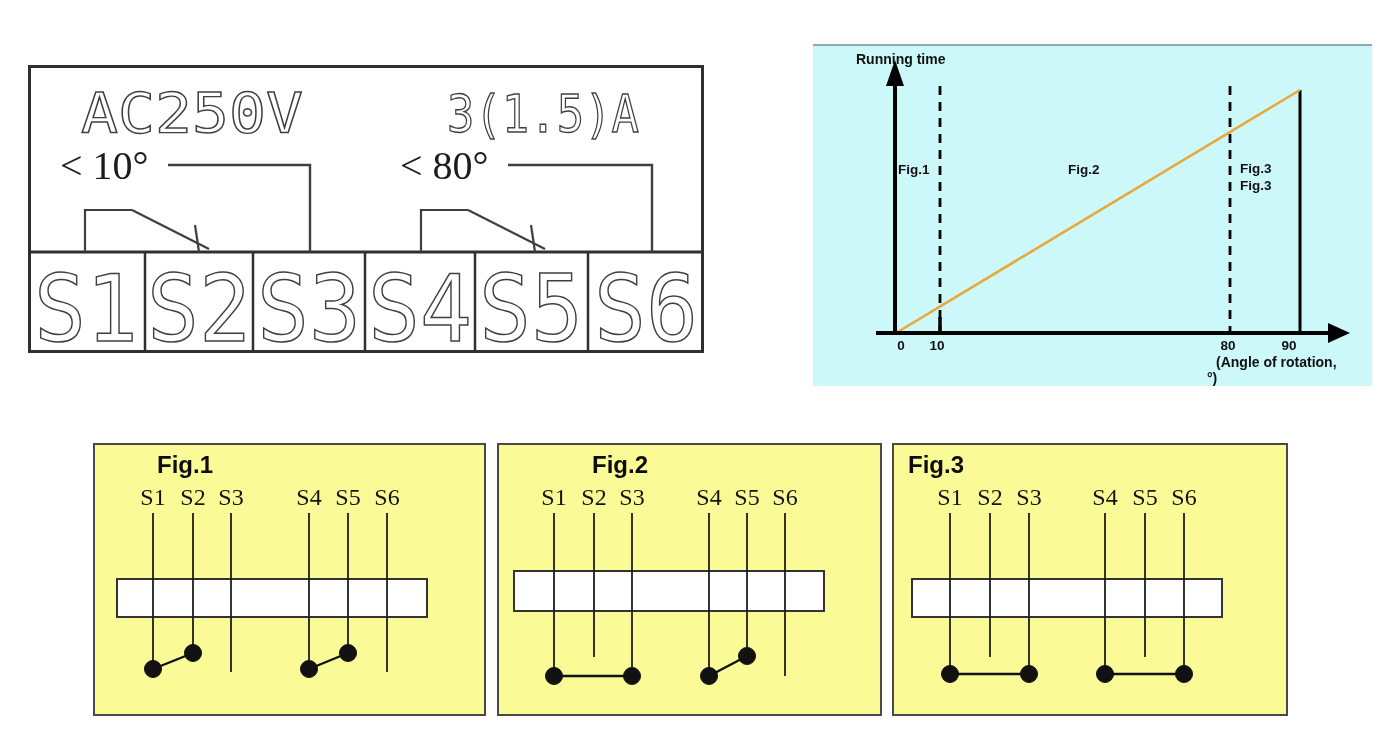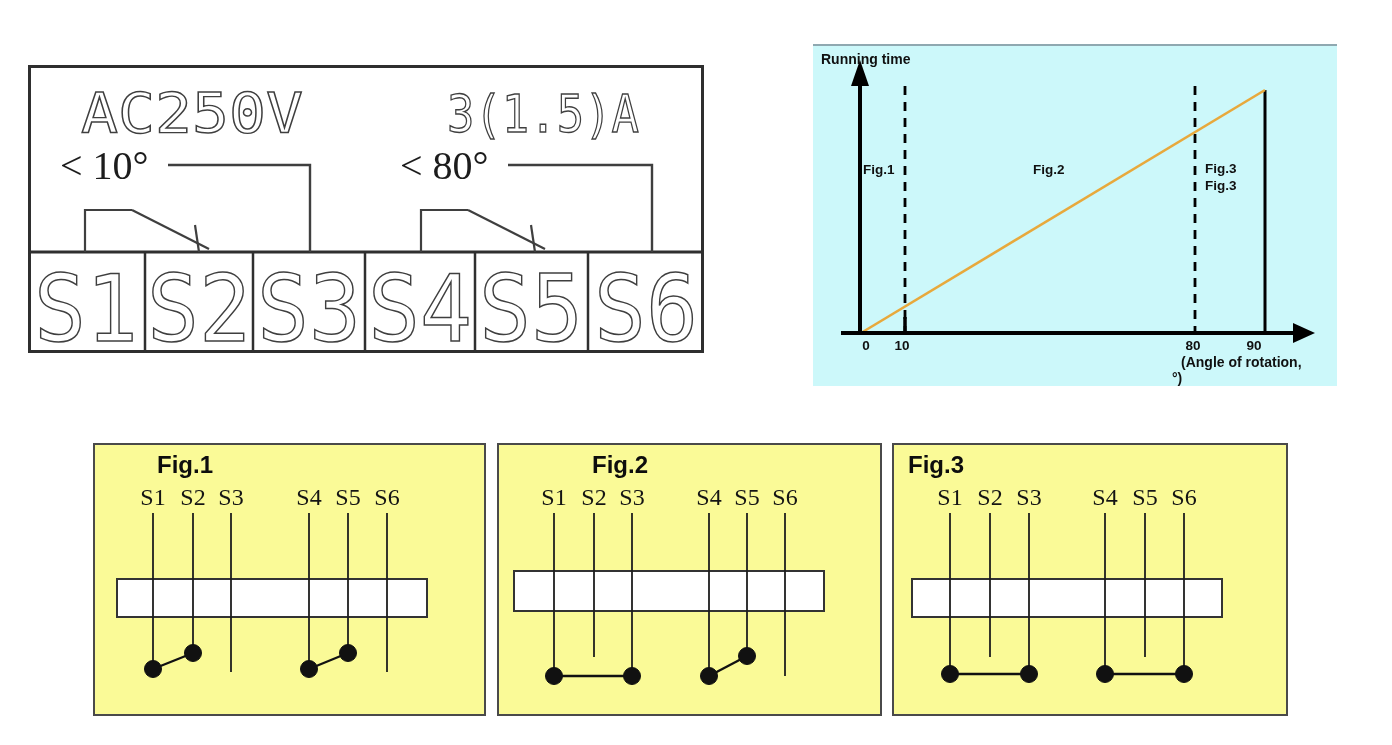--- a/index.html
+++ b/index.html
@@ -2,21 +2,21 @@
 <html><head>
 <meta charset="utf-8">
 <style>
   html,body{margin:0;padding:0;background:#ffffff;}
   .stage{position:relative;width:1392px;height:745px;background:#ffffff;overflow:hidden;
          font-family:"Liberation Sans",sans-serif;}
   .abs{position:absolute;}
   svg{display:block;}
   
   .chart-panel{position:absolute;left:813px;top:44px;width:524px;height:340px;
-               background:#CCF8FA;border-top:2px solid #8FA8B0;}
+               background:#CCF8FA;border-top:2px solid #8FA8B0;padding-left:35px;}
   
   .figbox{position:absolute;top:443px;height:273px;background:#FAFA97;
           border:2.5px solid #4a4a4a;box-sizing:border-box;}
   .fig-title{position:absolute;top:6px;font-family:"Liberation Sans",sans-serif;
              font-weight:bold;font-size:24px;color:#0d0d0d;}
   .cad-text{font-family:"DejaVu Sans Mono",monospace;}
   .serif-text{font-family:"Liberation Serif",serif;}
   .chart-label{font-family:"Liberation Sans",sans-serif;font-weight:bold;fill:#101010;}
 </style>
 </head>

